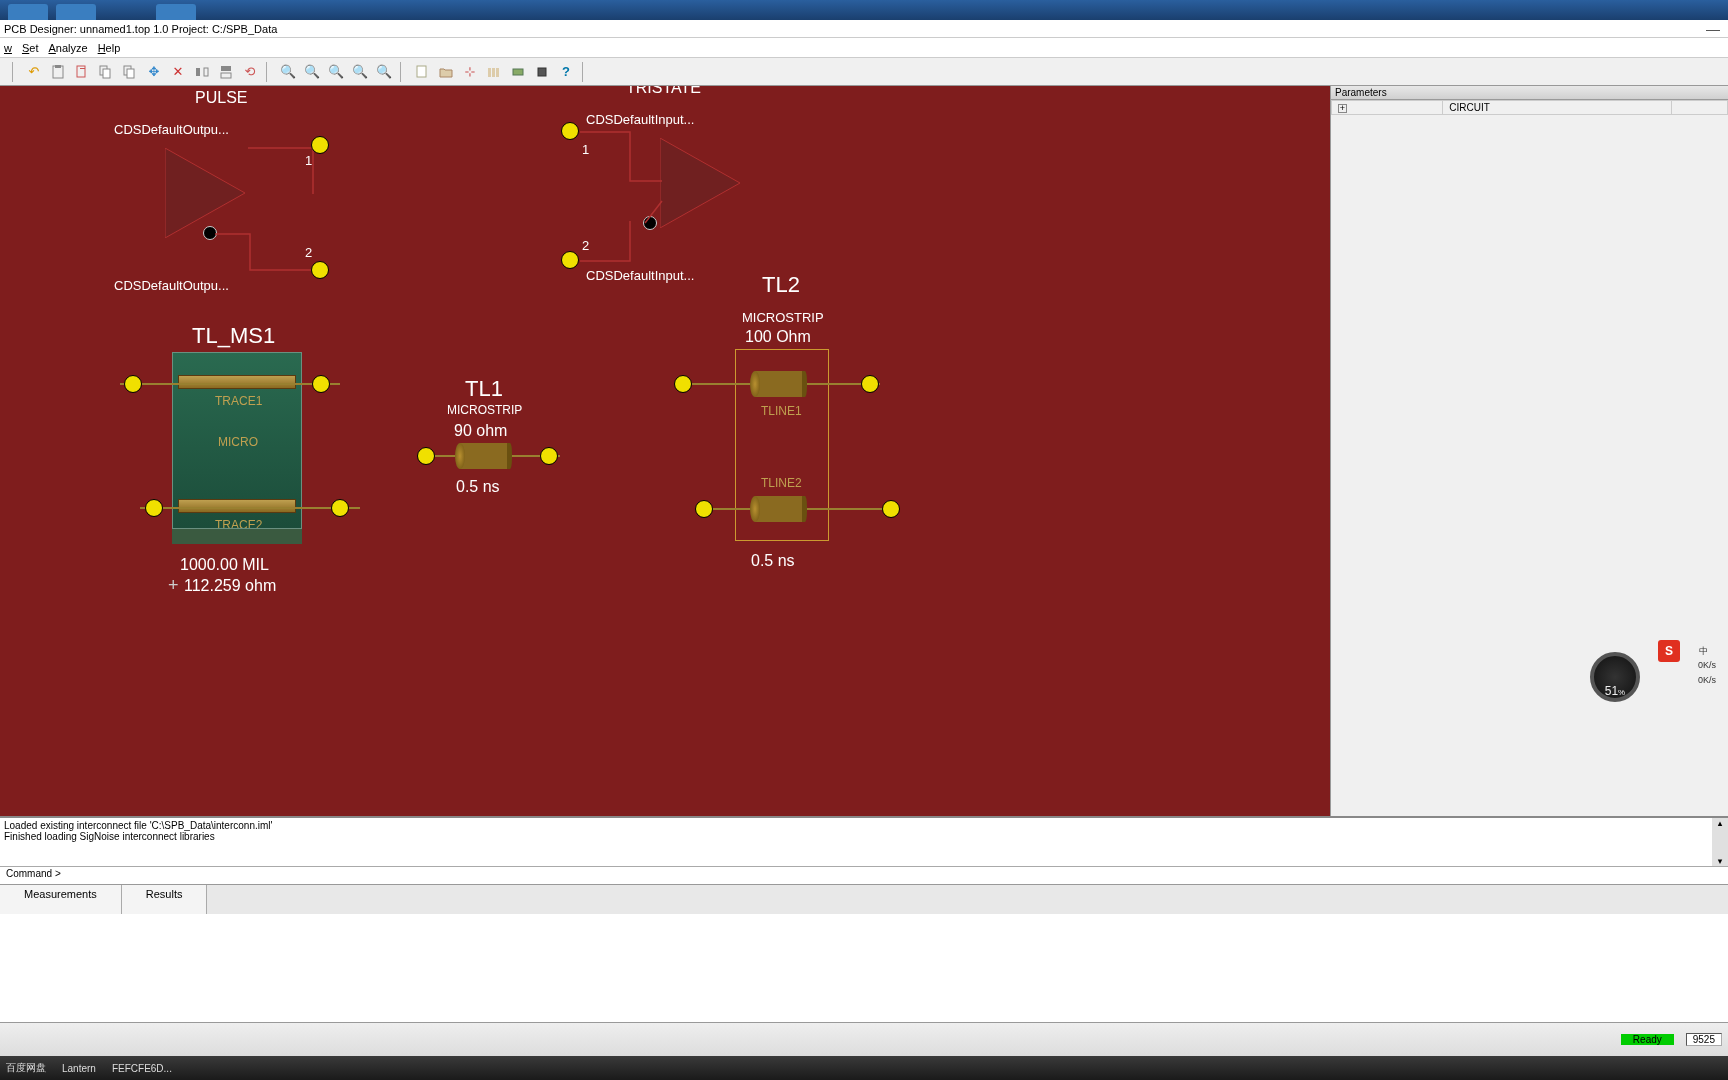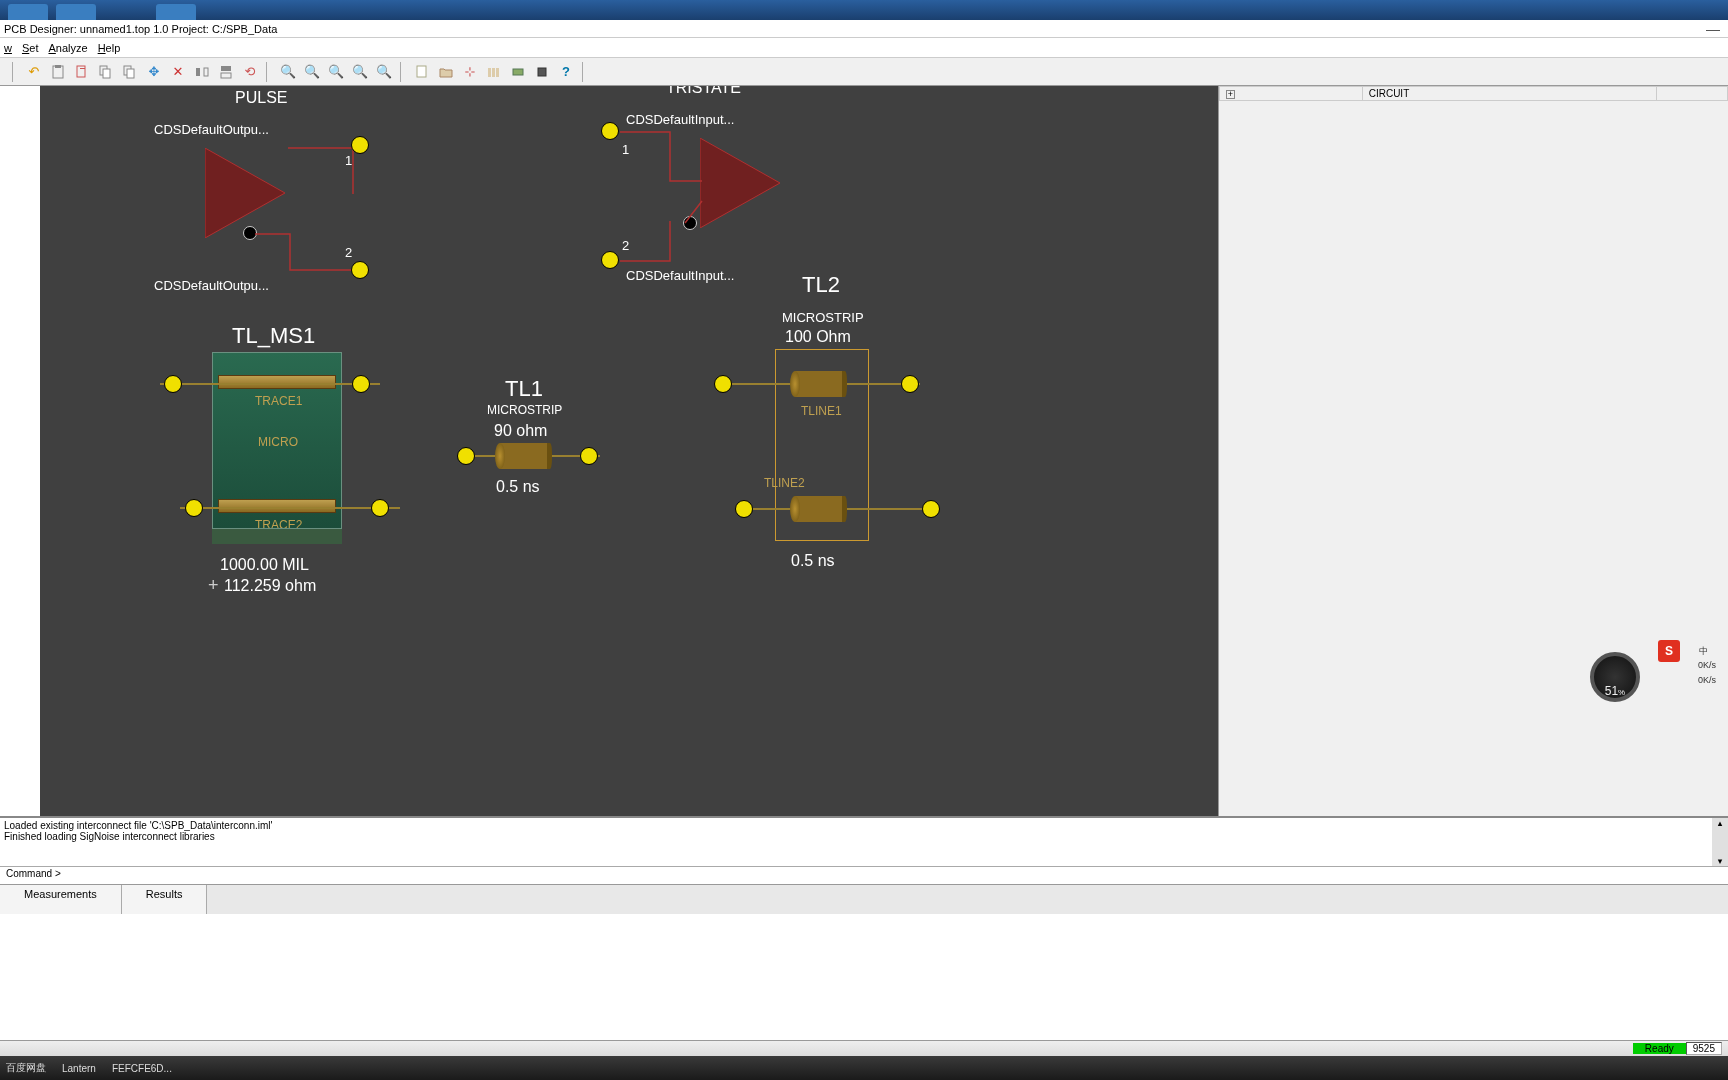--- a/index.html
+++ b/index.html
@@ -9,34 +9,34 @@
 .title-bar { height:18px; background:#fff; border-bottom:1px solid #ccc; font-size:11px; padding-left:4px; display:flex; align-items:center; position:relative; }
 .minimize-btn { position:absolute; right:8px; font-size:14px; color:#555; }
 .menu-bar { height:20px; background:#fff; border-bottom:1px solid #ccc; font-size:11px; padding-left:4px; display:flex; align-items:center; gap:10px; }
 .menu-item { cursor:pointer; }
 .menu-item span { text-decoration:underline; }
 .toolbar { height:28px; background:#f0f0f0; border-bottom:1px solid #999; display:flex; align-items:center; padding-left:10px; gap:4px; }
 .tb-sep { width:6px; height:20px; border-left:1px solid #aaa; margin:0 2px; }
 .tb-btn { width:20px; height:20px; display:flex; align-items:center; justify-content:center; font-size:13px; cursor:pointer; }
 .tb-btn svg { width:16px; height:16px; }
 .main-area { display:flex; height:730px; }
-.canvas { width:1178px; height:100%; background:#404040; position:relative; overflow:hidden; color:#fff;margin-left:40px; }
+.canvas { width:1330px; height:100%; background:#7f1d1d; position:relative; overflow:hidden; color:#fff; }
 .right-panel { flex:1; background:#f0f0f0; border-left:1px solid #999; }
 .panel-header { background:linear-gradient(#e8e8e8,#d0d0d0); font-size:10px; padding:1px 4px; border-bottom:1px solid #999; }
 .param-table { width:100%; border-collapse:collapse; font-size:10px; }
 .param-table th { background:linear-gradient(#f8f8f8,#e0e0e0); border:1px solid #aaa; padding:1px 6px; font-weight:normal; text-align:center; }
 .param-table td { border:1px solid #ccc; padding:1px 6px; }
 .expand-box { display:inline-block; width:9px; height:9px; border:1px solid #888; text-align:center; line-height:7px; font-size:9px; margin-right:4px; }
 .log-panel { height:50px; background:#fff; border-top:2px solid #888; font-size:10px; padding:2px 4px; overflow:hidden; position:relative; }
 .log-panel .scroll { position:absolute; right:0; top:0; width:16px; height:100%; background:#e0e0e0; }
 .log-panel .scroll div { font-size:9px; text-align:center; }
 .cmd-line { height:18px; border-top:1px solid #aaa; font-size:10px; padding:1px 6px; background:#fff; }
 .tabs-bar { height:30px; background:#e8e8e8; border-top:1px solid #999; display:flex; }
 .tab { padding:3px 24px; font-size:11px; border-right:1px solid #aaa; background:#f4f4f4; cursor:pointer; }
-.status-bar { height:16px; background:linear-gradient(#eee,#ddd); border-top:1px solid #999; display:flex; align-items:center; justify-content:flex-end; font-size:10px; gap:0; padding-right:6px; position:absolute; bottom:24px; left:0; right:0; }
+.status-bar { height:34px; background:linear-gradient(#eee,#ddd); border-top:1px solid #999; display:flex; align-items:center; justify-content:flex-end; font-size:10px; gap:12px; padding-right:6px; position:absolute; bottom:24px; left:0; right:0; }
 .status-ready { background:#0c0; color:#000; padding:0 12px; }
 .win-taskbar { position:absolute; bottom:0; left:0; right:0; height:24px; background:linear-gradient(#3a3a3a,#1a1a1a); color:#ddd; font-size:10px; display:flex; align-items:center; gap:16px; padding-left:6px; }
 .canvas .lbl { position:absolute; font-size:16px; color:#fff; white-space:nowrap; }
 .canvas .lbl.small { font-size:13px; }
 .canvas .lbl.tan { color:#bfa050; font-size:12px; }
 .pin { position:absolute; width:18px; height:18px; background:#f0e000; border-radius:50%; border:1px solid #000; }
 .pin-open { position:absolute; width:14px; height:14px; border:1px solid #ccc; border-radius:50%; background:#000; }
 .hline { position:absolute; height:1.5px; background:#998030; }
 .box-outline { position:absolute; border:1px solid #cc9a30; }
 .tline-cyl { position:absolute; display:flex; align-items:center; }
@@ -228,28 +228,29 @@
       </div>
     <div class="lbl tan" style="left:761px; top:318px;">TLINE1</div>
     <div class="pin" style="left:674px; top:289px;"></div>
     <div class="pin" style="left:861px; top:289px;"></div>
     <div class="hline" style="left:698px; top:422px; width:200px;"></div>
     <div class="tline-cyl" style="left:750px; top:410px;">
         <div class="cap"></div>
         <div class="body"></div>
         <div class="end"></div>
       </div>
-    <div class="lbl tan" style="left:724px; top:390px;">TLINE2</div>
+    <div class="lbl tan" style="left:761px; top:390px;">TLINE2</div>
     <div class="pin" style="left:695px; top:414px;"></div>
     <div class="pin" style="left:882px; top:414px;"></div>
     <div class="lbl small" style="left:751px; top:466px; font-size:16px;">0.5 ns</div>
 
   </div>
 
   <div class="right-panel">
+    <div class="panel-header">Parameters</div>
     <table class="param-table">
       <tbody>
       <tr>
         <td><span class="expand-box">+</span></td>
         <td>CIRCUIT</td>
         <td></td>
       </tr>
     </tbody>
       </table>
   </div>

